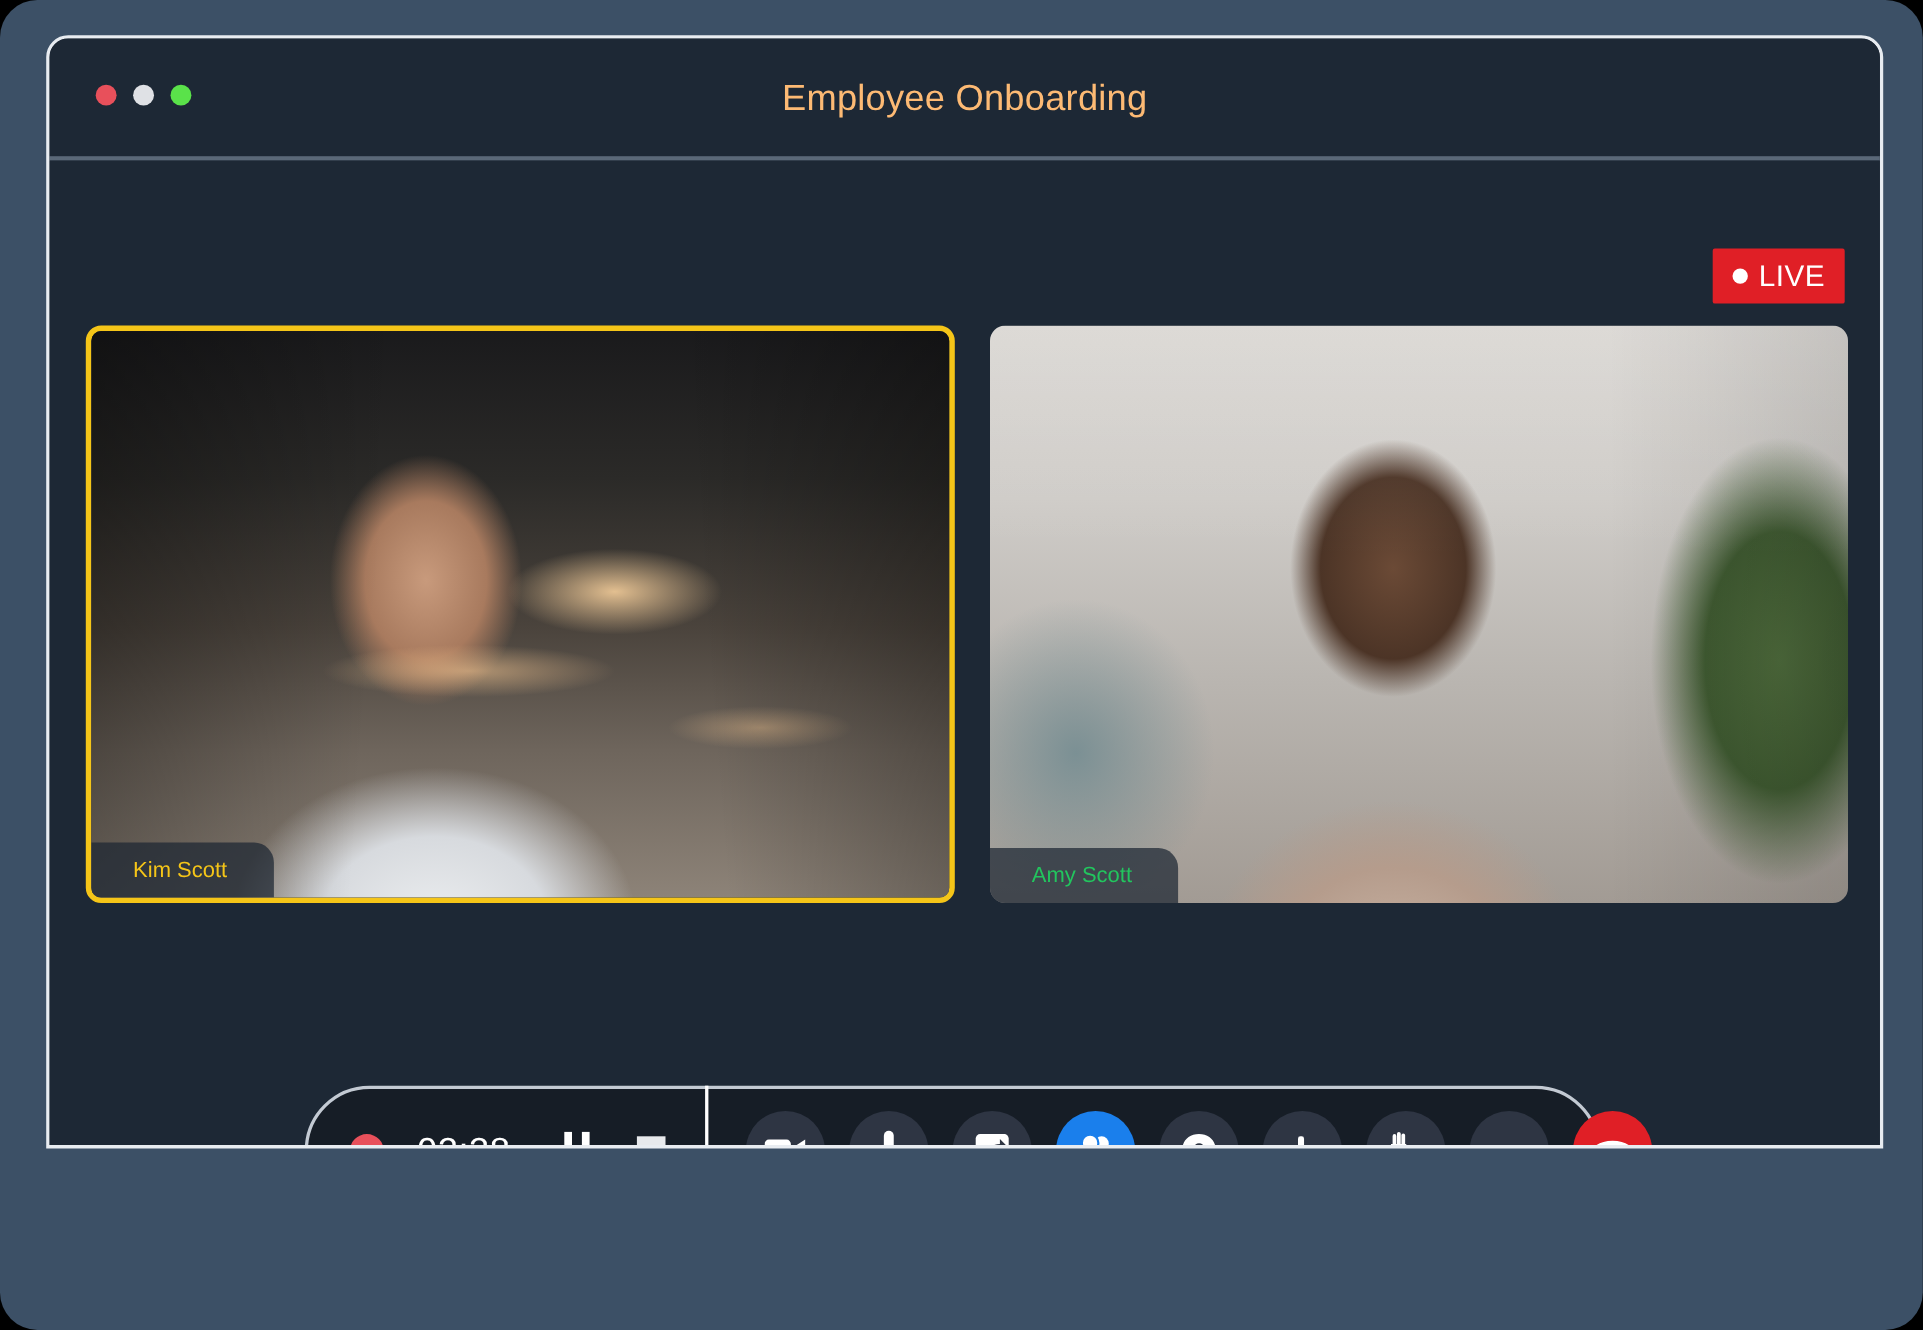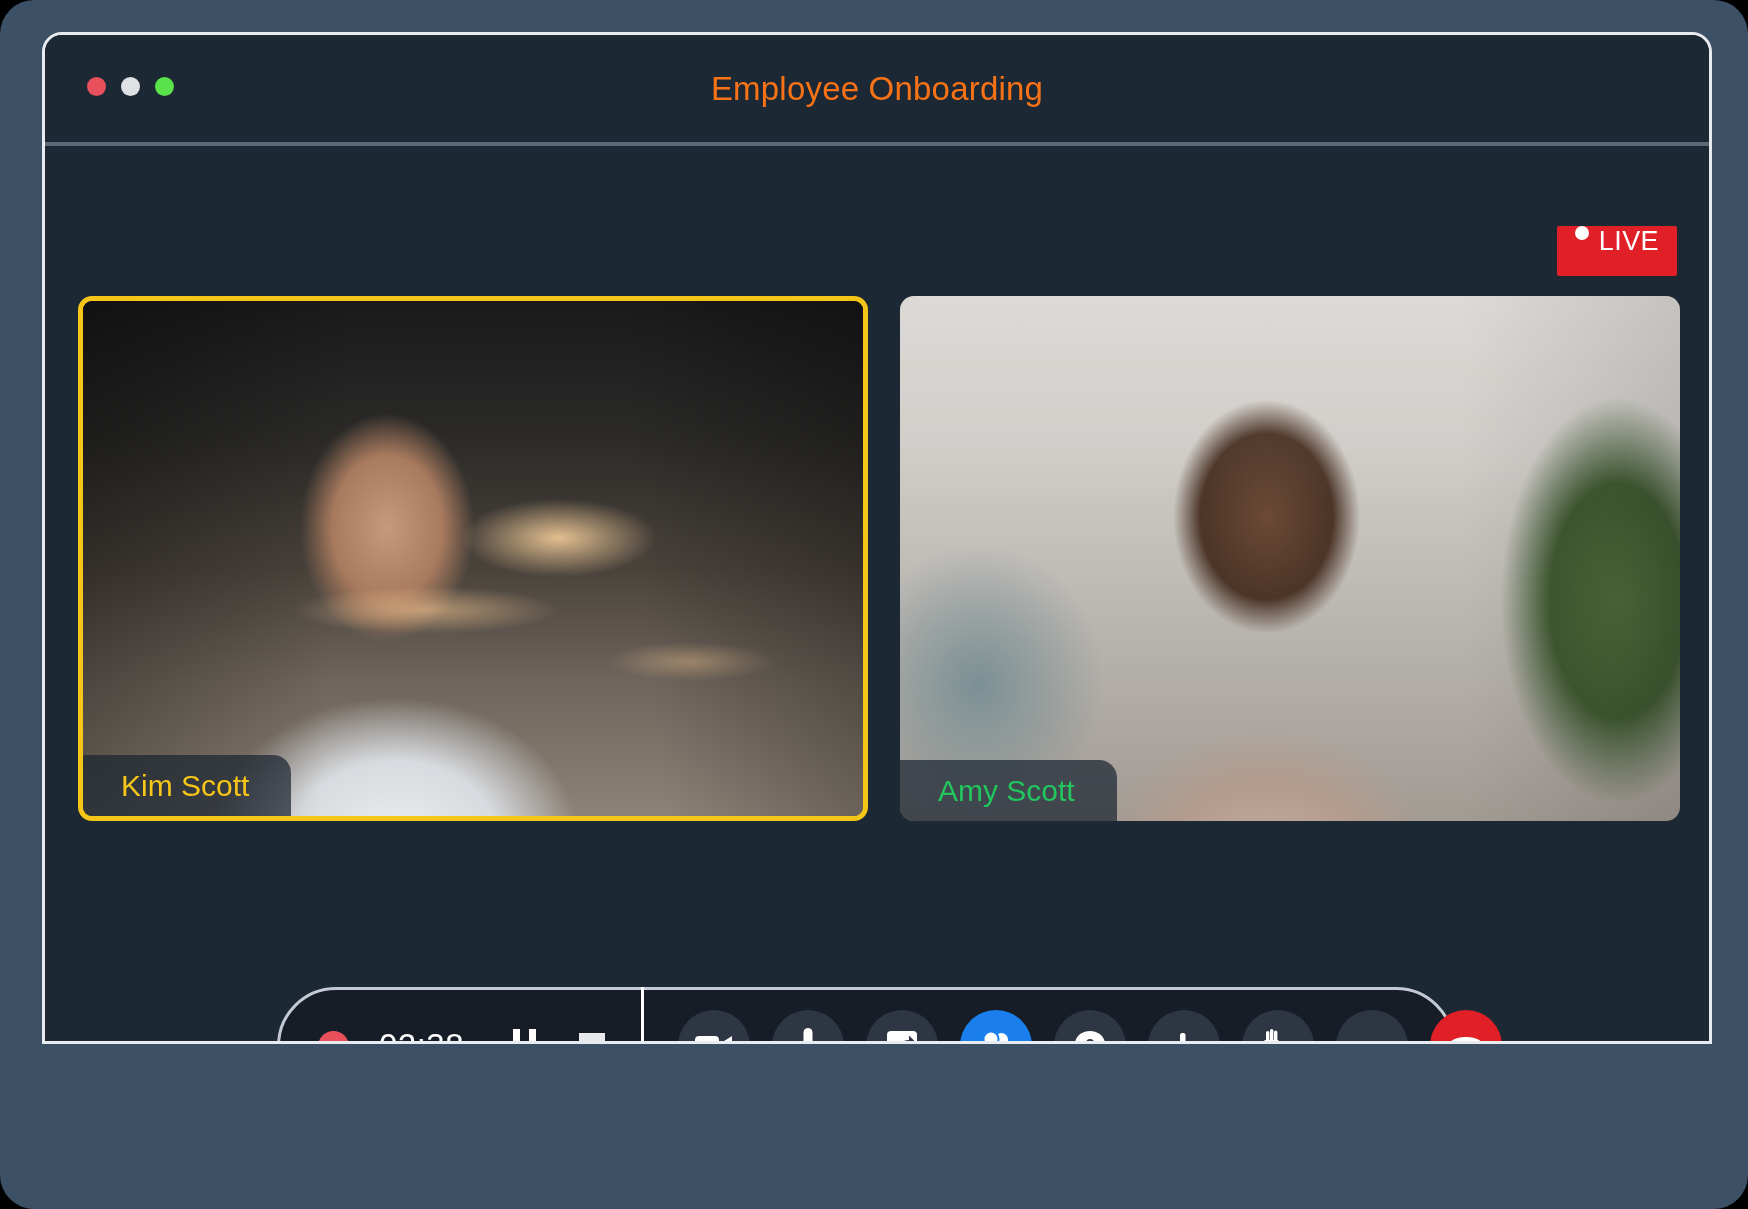--- a/index.html
+++ b/index.html
@@ -49,21 +49,21 @@
   .light.red    { background: #e8505b; }
   .light.yellow { background: #dfe1e5; }
   .light.green  { background: #5ae24a; }
 
   #window-title {
     position: absolute;
     left: 0; top: 0;
     width: 100%; height: 107px;
     line-height: 107px;
     text-align: center;
-    color: #f97316;
+    color: #fdba74;
     font-size: 33px;
     font-weight: 400;
     letter-spacing: .2px;
   }
   #title-divider {
     position: absolute;
     left: 0; top: 107px;
     width: 100%; height: 4px;
     background: #5a6878;
   }
@@ -77,21 +77,21 @@
   }
 
   
   #live-badge {
     position: absolute;
     right: 32px; top: 80px;
     height: 50px;
     padding: 0 18px;
     background: #e01f26;
     display: flex;
-    align-items: flex-start;
+    align-items: center;
     gap: 10px;
     color: #ffffff;
     font-size: 27px;
     letter-spacing: .4px;
     border-radius: 2px;
   }
   #live-dot { width: 14px; height: 14px; border-radius: 50%; background: #ffffff; }
 
   
   #video-grid {
@@ -147,21 +147,21 @@
       linear-gradient(270deg, rgba(0,0,0,.12) 0%, rgba(0,0,0,0) 28%);
   }
 
   
   .name-chip {
     position: absolute;
     left: 0; bottom: 0;
     padding: 14px 42px 14px 38px;
     background: rgba(28,38,50,.72);
     border-radius: 0 18px 0 0;
-    font-size: 30px;
+    font-size: 20px;
     line-height: 1.1;
     white-space: nowrap;
   }
   .name-chip.highlight { color: #f5c518; }
   .name-chip.plain     { color: #22c55e; }
 
   
   #control-bar {
     position: absolute;
     left: 232px; top: 841px;

